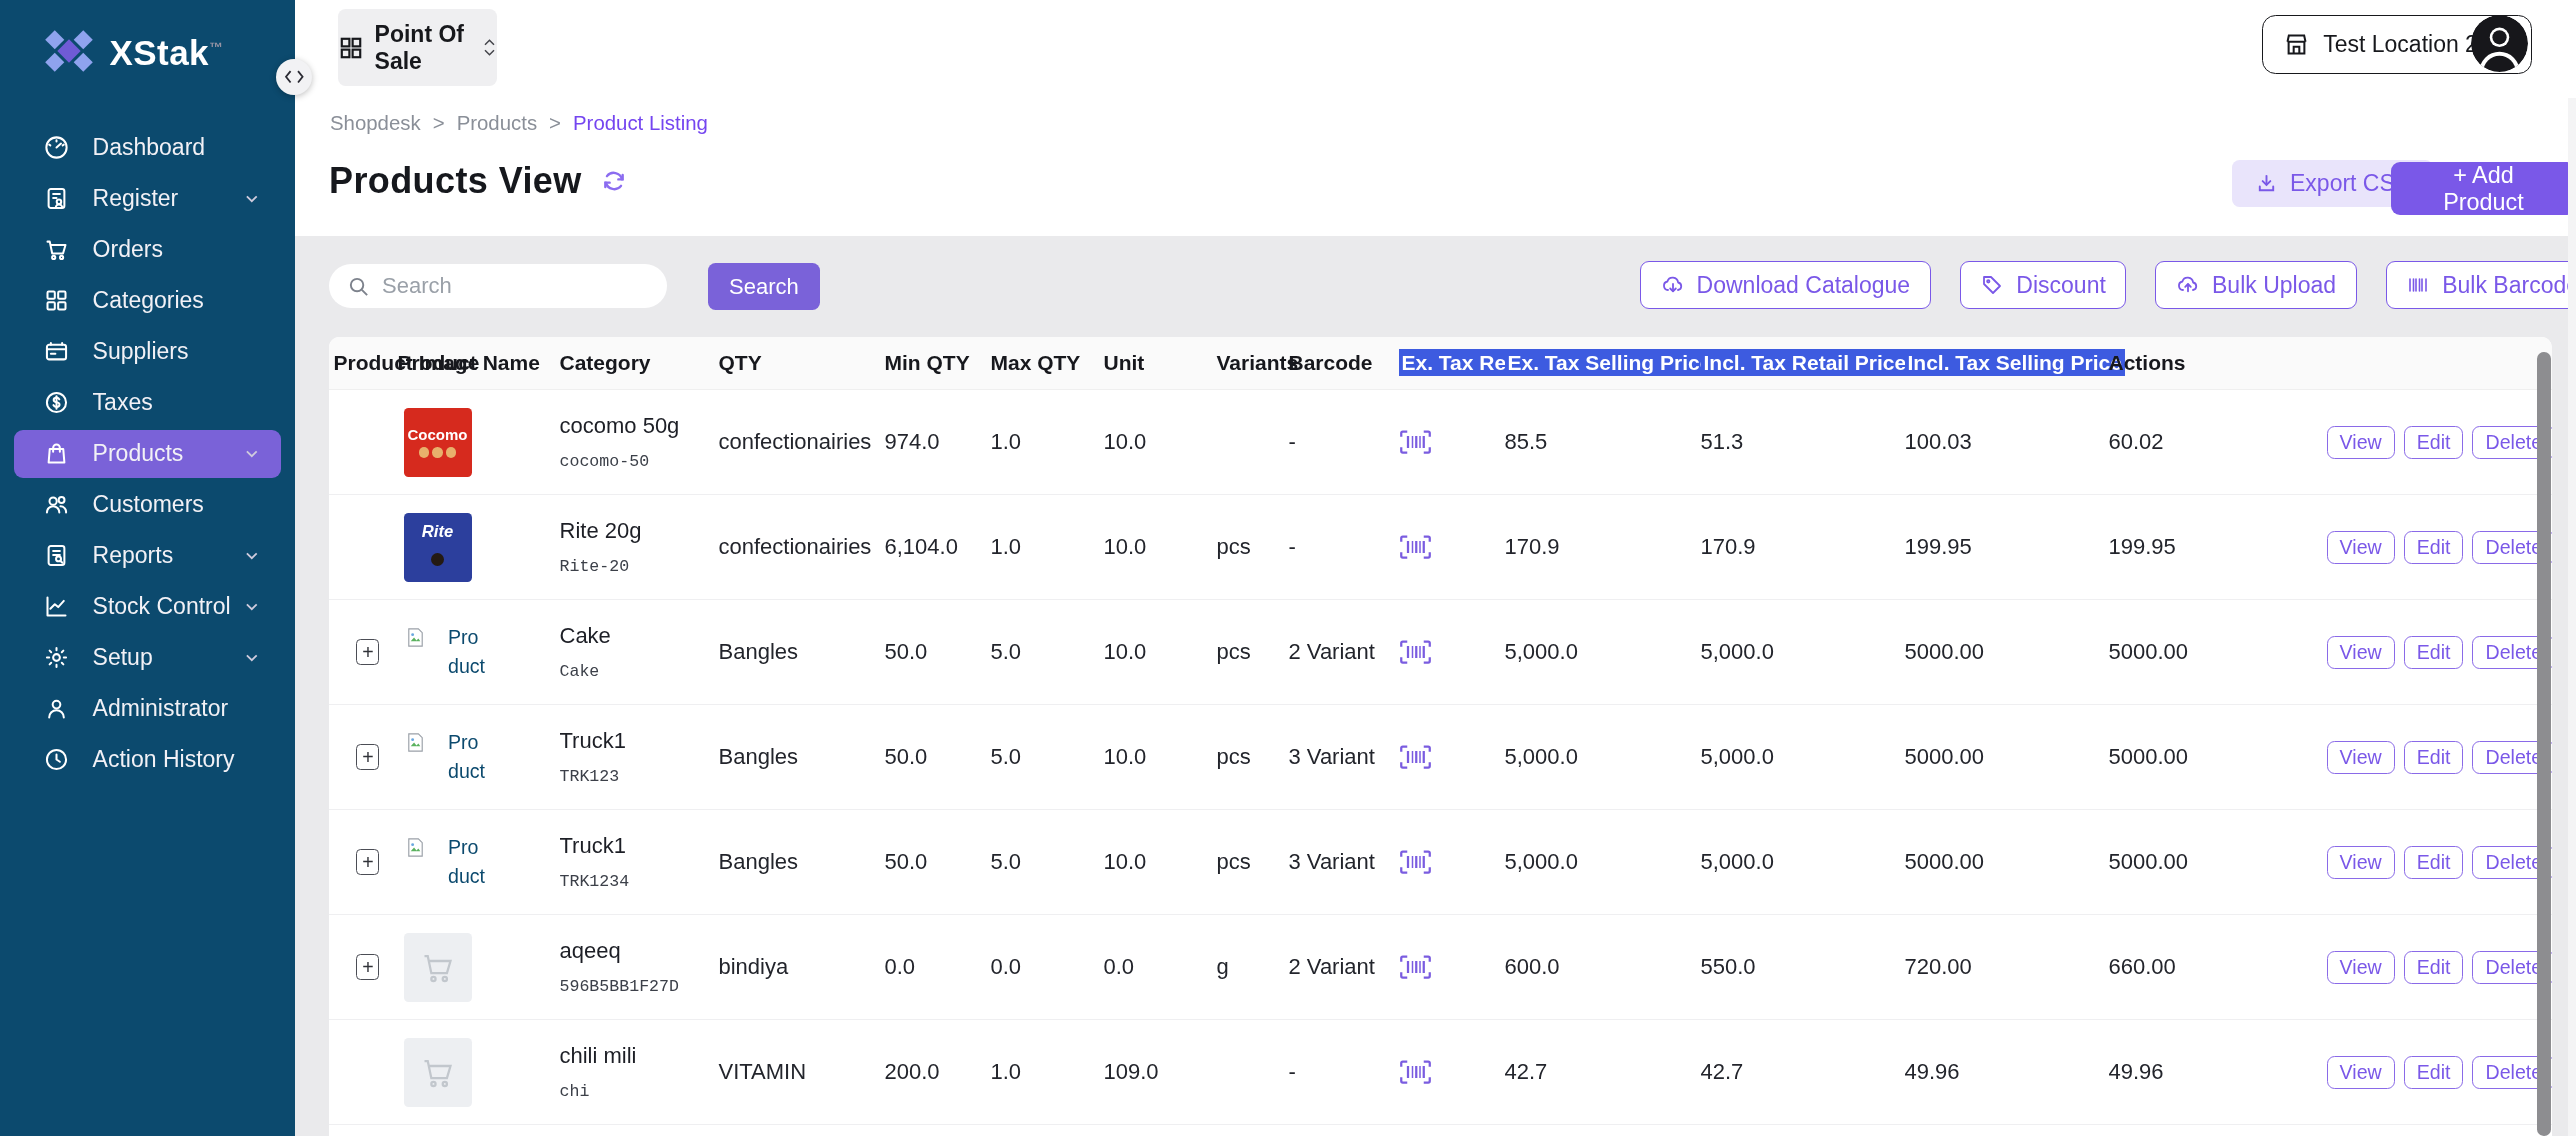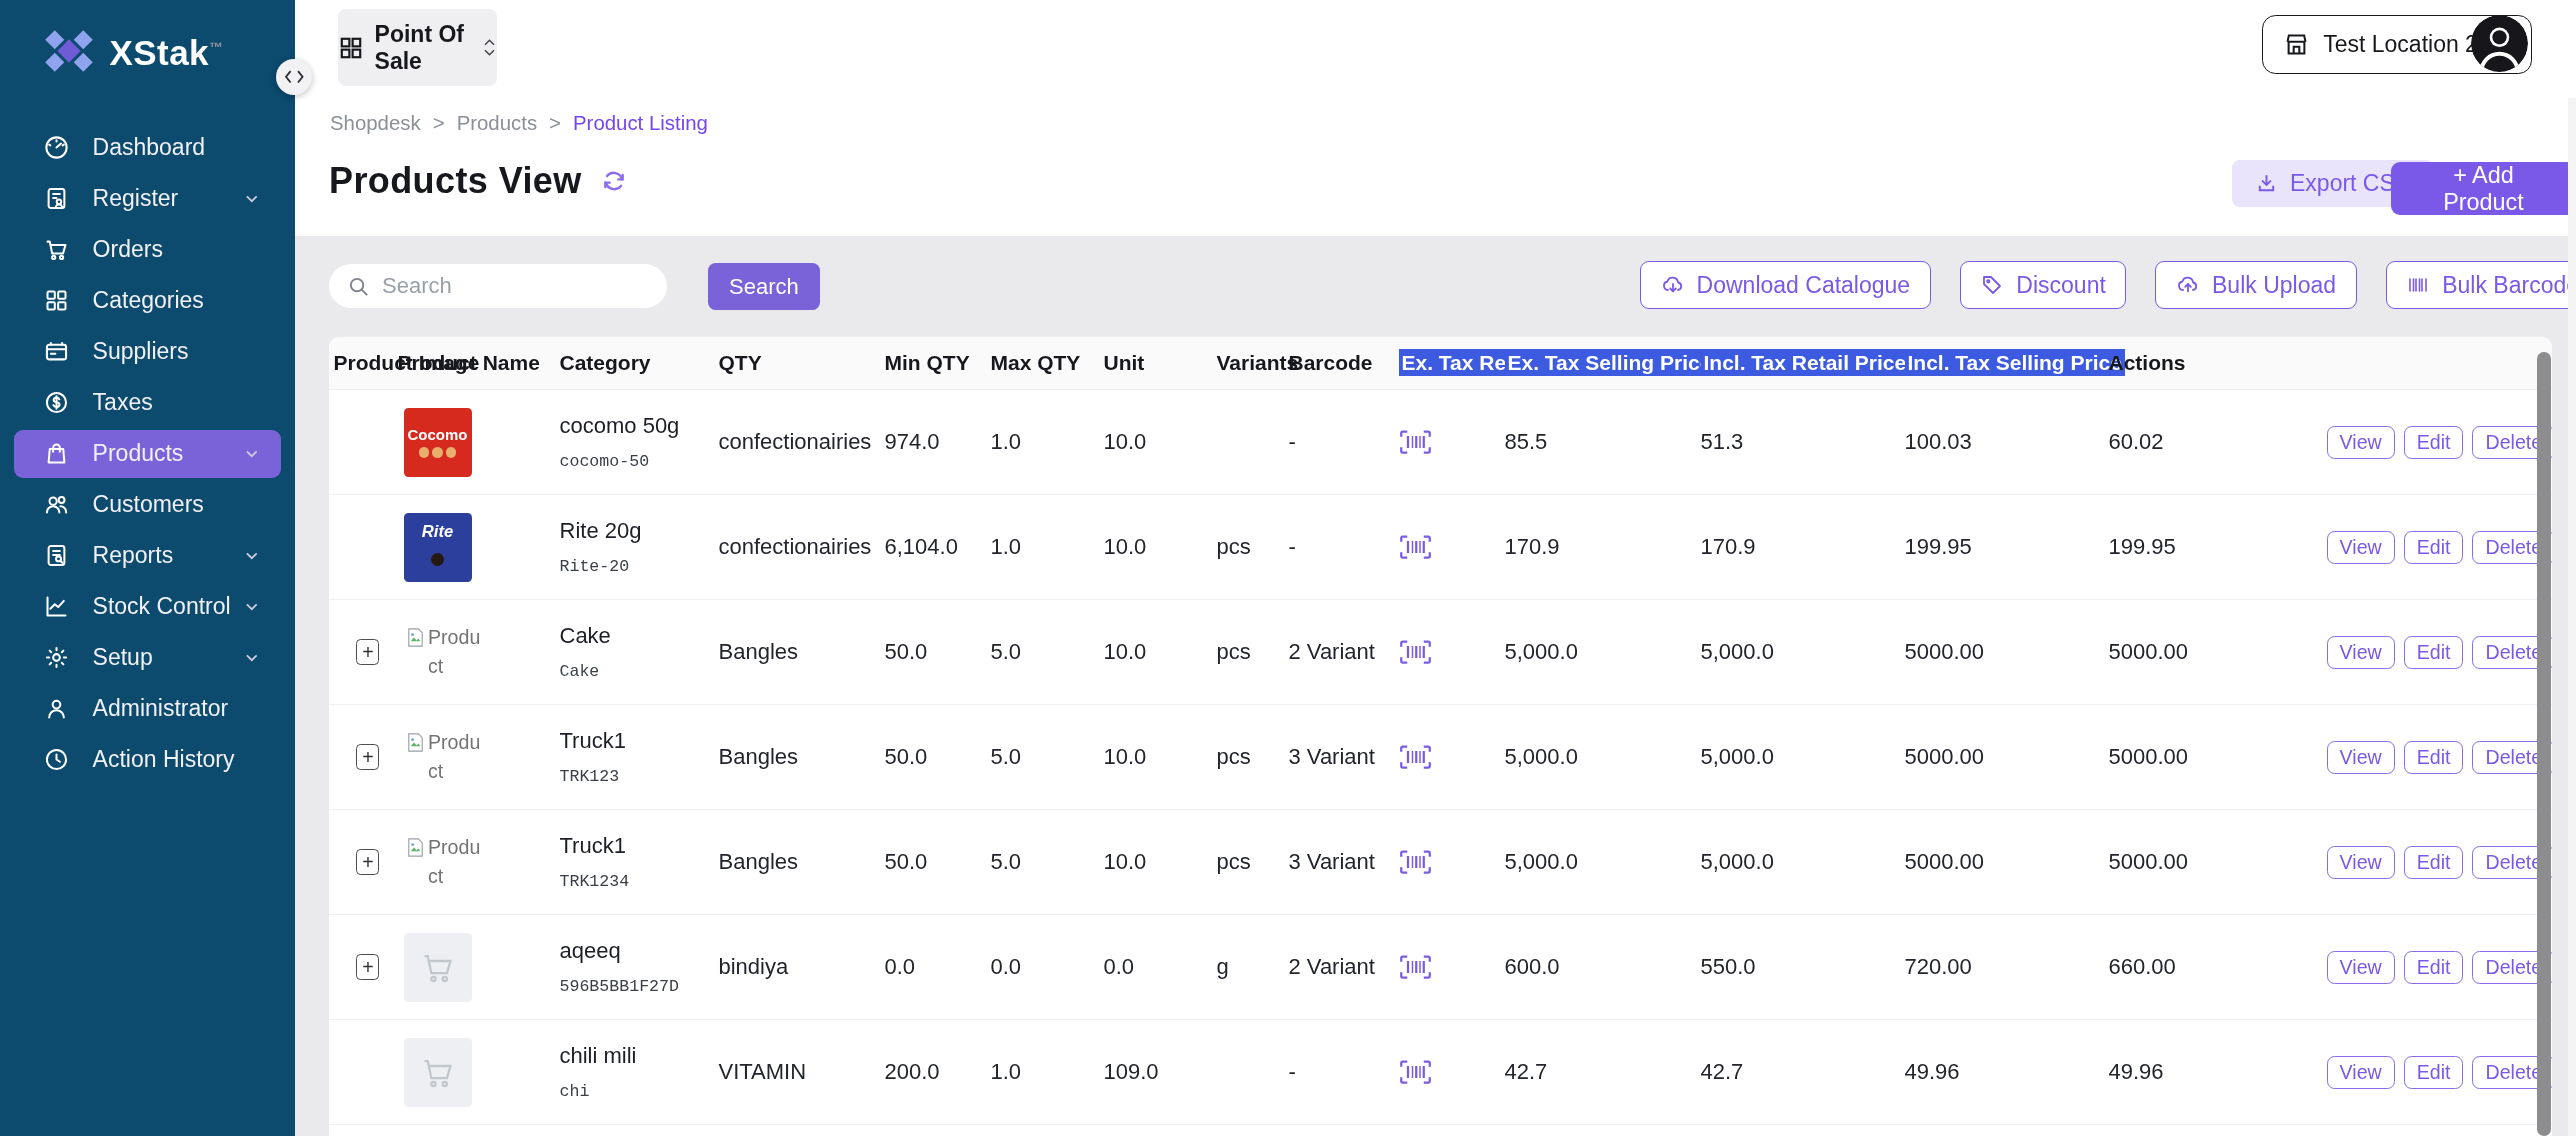--- a/index.html
+++ b/index.html
@@ -100,21 +100,21 @@
   .img-cocomo { background:#d62a1e; display:flex; flex-direction:column; align-items:center; justify-content:center; gap:4.5px; }
   .img-cocomo .t { color:#fff; font-size:15px; font-weight:700; }
   .img-cocomo .dots { display:flex; gap:3px; }
   .img-cocomo .dots i { width:10.6px; height:10.6px; border-radius:50%; background:#e8b06c; }
   .img-rite { background:#2c3f9d; display:flex; flex-direction:column; align-items:center; justify-content:center; gap:4.5px; }
   .img-rite .t { color:#fff; font-size:16.6px; font-weight:700; font-style:italic; }
   .img-rite .dots i { display:inline-block; width:13.6px; height:13.6px; border-radius:50%; background:#241a12; }
   .img-cart { background:#edeff2; display:flex; align-items:center; justify-content:center; color:#c2c7cd; }
   .img-cart svg { width:39px; height:39px; }
   .img-broken { display:flex; align-items:flex-start; gap:1.5px; margin-left:6px; width:83px; }
-  .img-broken .txt { font-size:19.6px; color:#737373; word-break:break-all; line-height:1.5; }
+  .img-broken .txt { font-size:19.6px; color:#0c4a6e; word-break:break-all; line-height:1.5;margin-left:20px; }
   .img-broken svg { width:23px; height:23px; flex:0 0 auto; margin-top:3px; }
   .name-main { font-size:22px; color:#1d1f26; margin-bottom:13.6px; }
   .name-sku { font-family:"Liberation Mono", monospace; font-size:16.6px; color:#3c4049; }
   .barcode-ic { width:33px; height:26px; color:#7a5ce0; cursor:pointer; }
   .barcode-ic svg { width:33px; height:26px; display:block; }
   .cell-actions { display:flex; gap:9px; padding-left:10.6px; }
   .row-btn { height:33px; padding:0 12px; background:#ffffff; border:1.5px solid #8a6ae8; border-radius:7.6px;
              color:#7a58e8; font-size:19.6px; cursor:pointer; white-space:nowrap; }
 
   .table-scrollbar { position:absolute; left:2537px; top:352px; width:13.6px; height:784px; background:#8d8d90;

